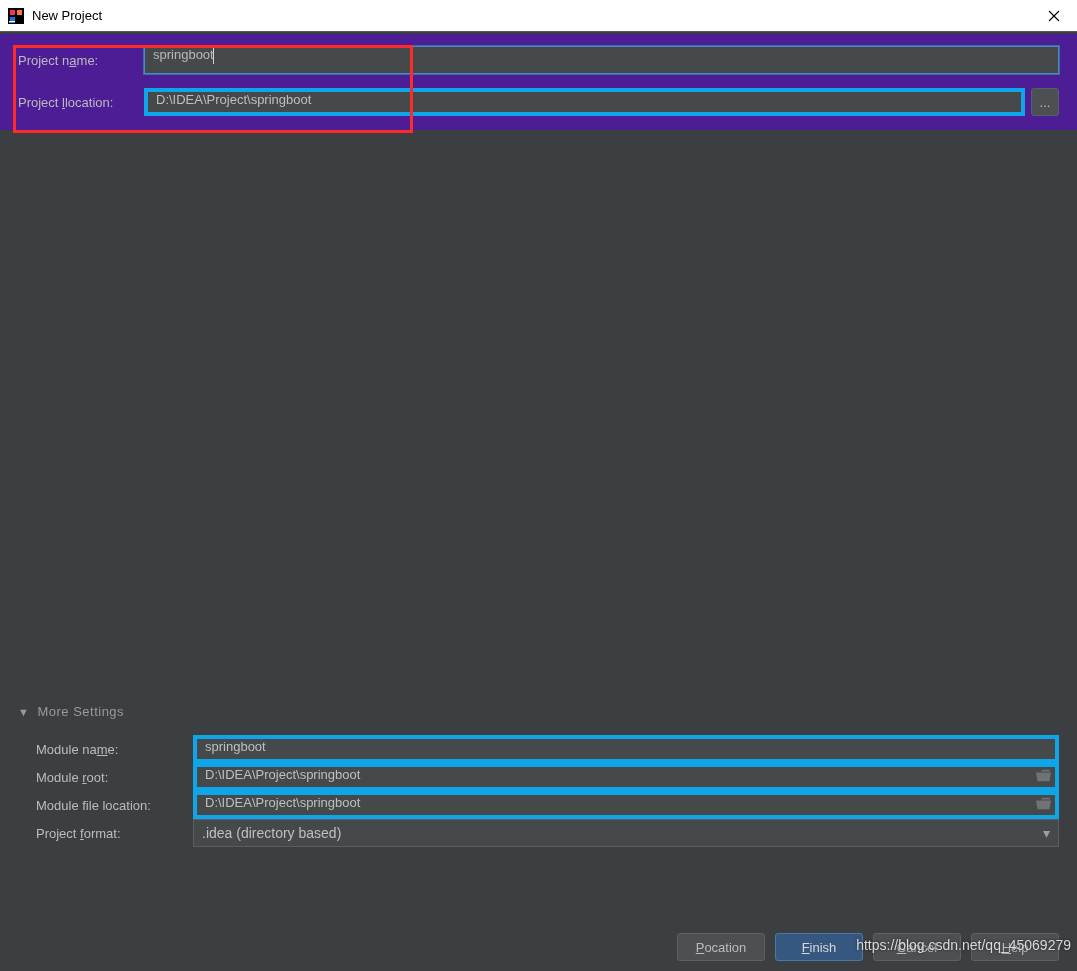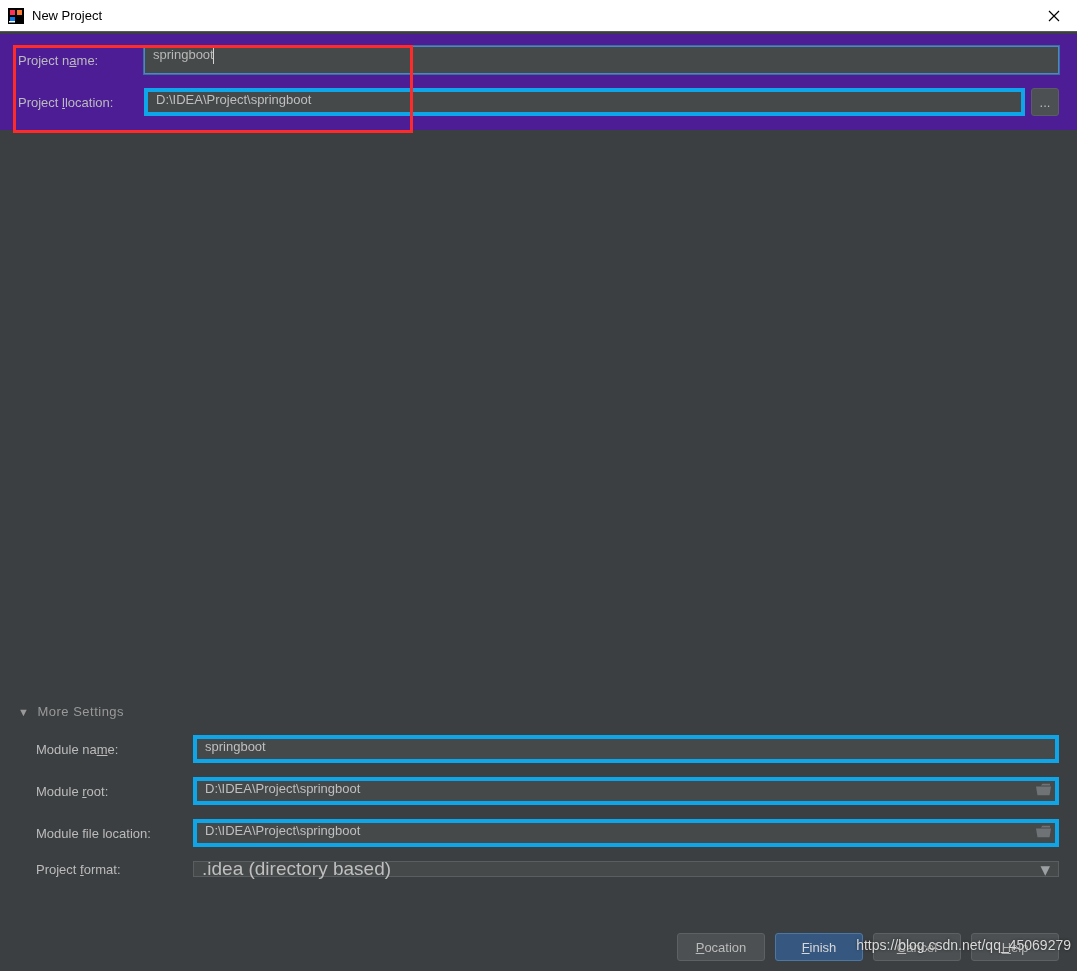--- a/index.html
+++ b/index.html
@@ -53,31 +53,31 @@
 .more-settings-section {
   position: absolute; left: 18px; right: 18px; top: 704px;
 }
 .more-header {
   display: flex; align-items: center; color: #999999; font-size: 13px;
   letter-spacing: 0.5px; cursor: pointer; margin-bottom: 16px;
 }
 .more-header .tri { margin-right: 8px; color: #999999; font-size: 11px; }
 
 .more-body .form-row .lbl { width: 175px; padding-left: 18px; color: #bbbbbb; font-size: 13px; }
-.more-body .form-row { margin-bottom: 14px; }
+.more-body .form-row { margin-bottom: 0; }
 
 .input-with-icon { position: relative; flex: 1; display: flex; }
 .input-with-icon .text-input { width: 100%; padding-right: 30px; }
 .input-with-icon .folder-ic, .input-with-icon .dd-ic {
   position: absolute; right: 8px; top: 50%; transform: translateY(-50%);
   color: #6f7375; font-size: 13px; pointer-events: none;
 }
 .select-box {
-  flex: 1; height: 16px; background: #45494a; border: 1px solid #5a5e60;
-  display: flex; align-items: center; padding: 0 8px; color: #bfbfbf; font-size: 19px;
+  flex: 1; height: 28px; background: #45494a; border: 1px solid #5a5e60;
+  display: flex; align-items: center; padding: 0 8px; color: #bfbfbf; font-size: 14px;
   position: relative; cursor: pointer;
 }
 .select-box .dd-ic { margin-left: auto; color: #9da0a2; }
 
 .button-bar {
   position: absolute; bottom: 10px; right: 18px; display: flex; gap: 10px;
 }
 .btn {
   min-width: 88px; height: 28px; padding: 0 16px; border-radius: 3px; font-size: 13px;
   display: flex; align-items: center; justify-content: center; cursor: pointer;

